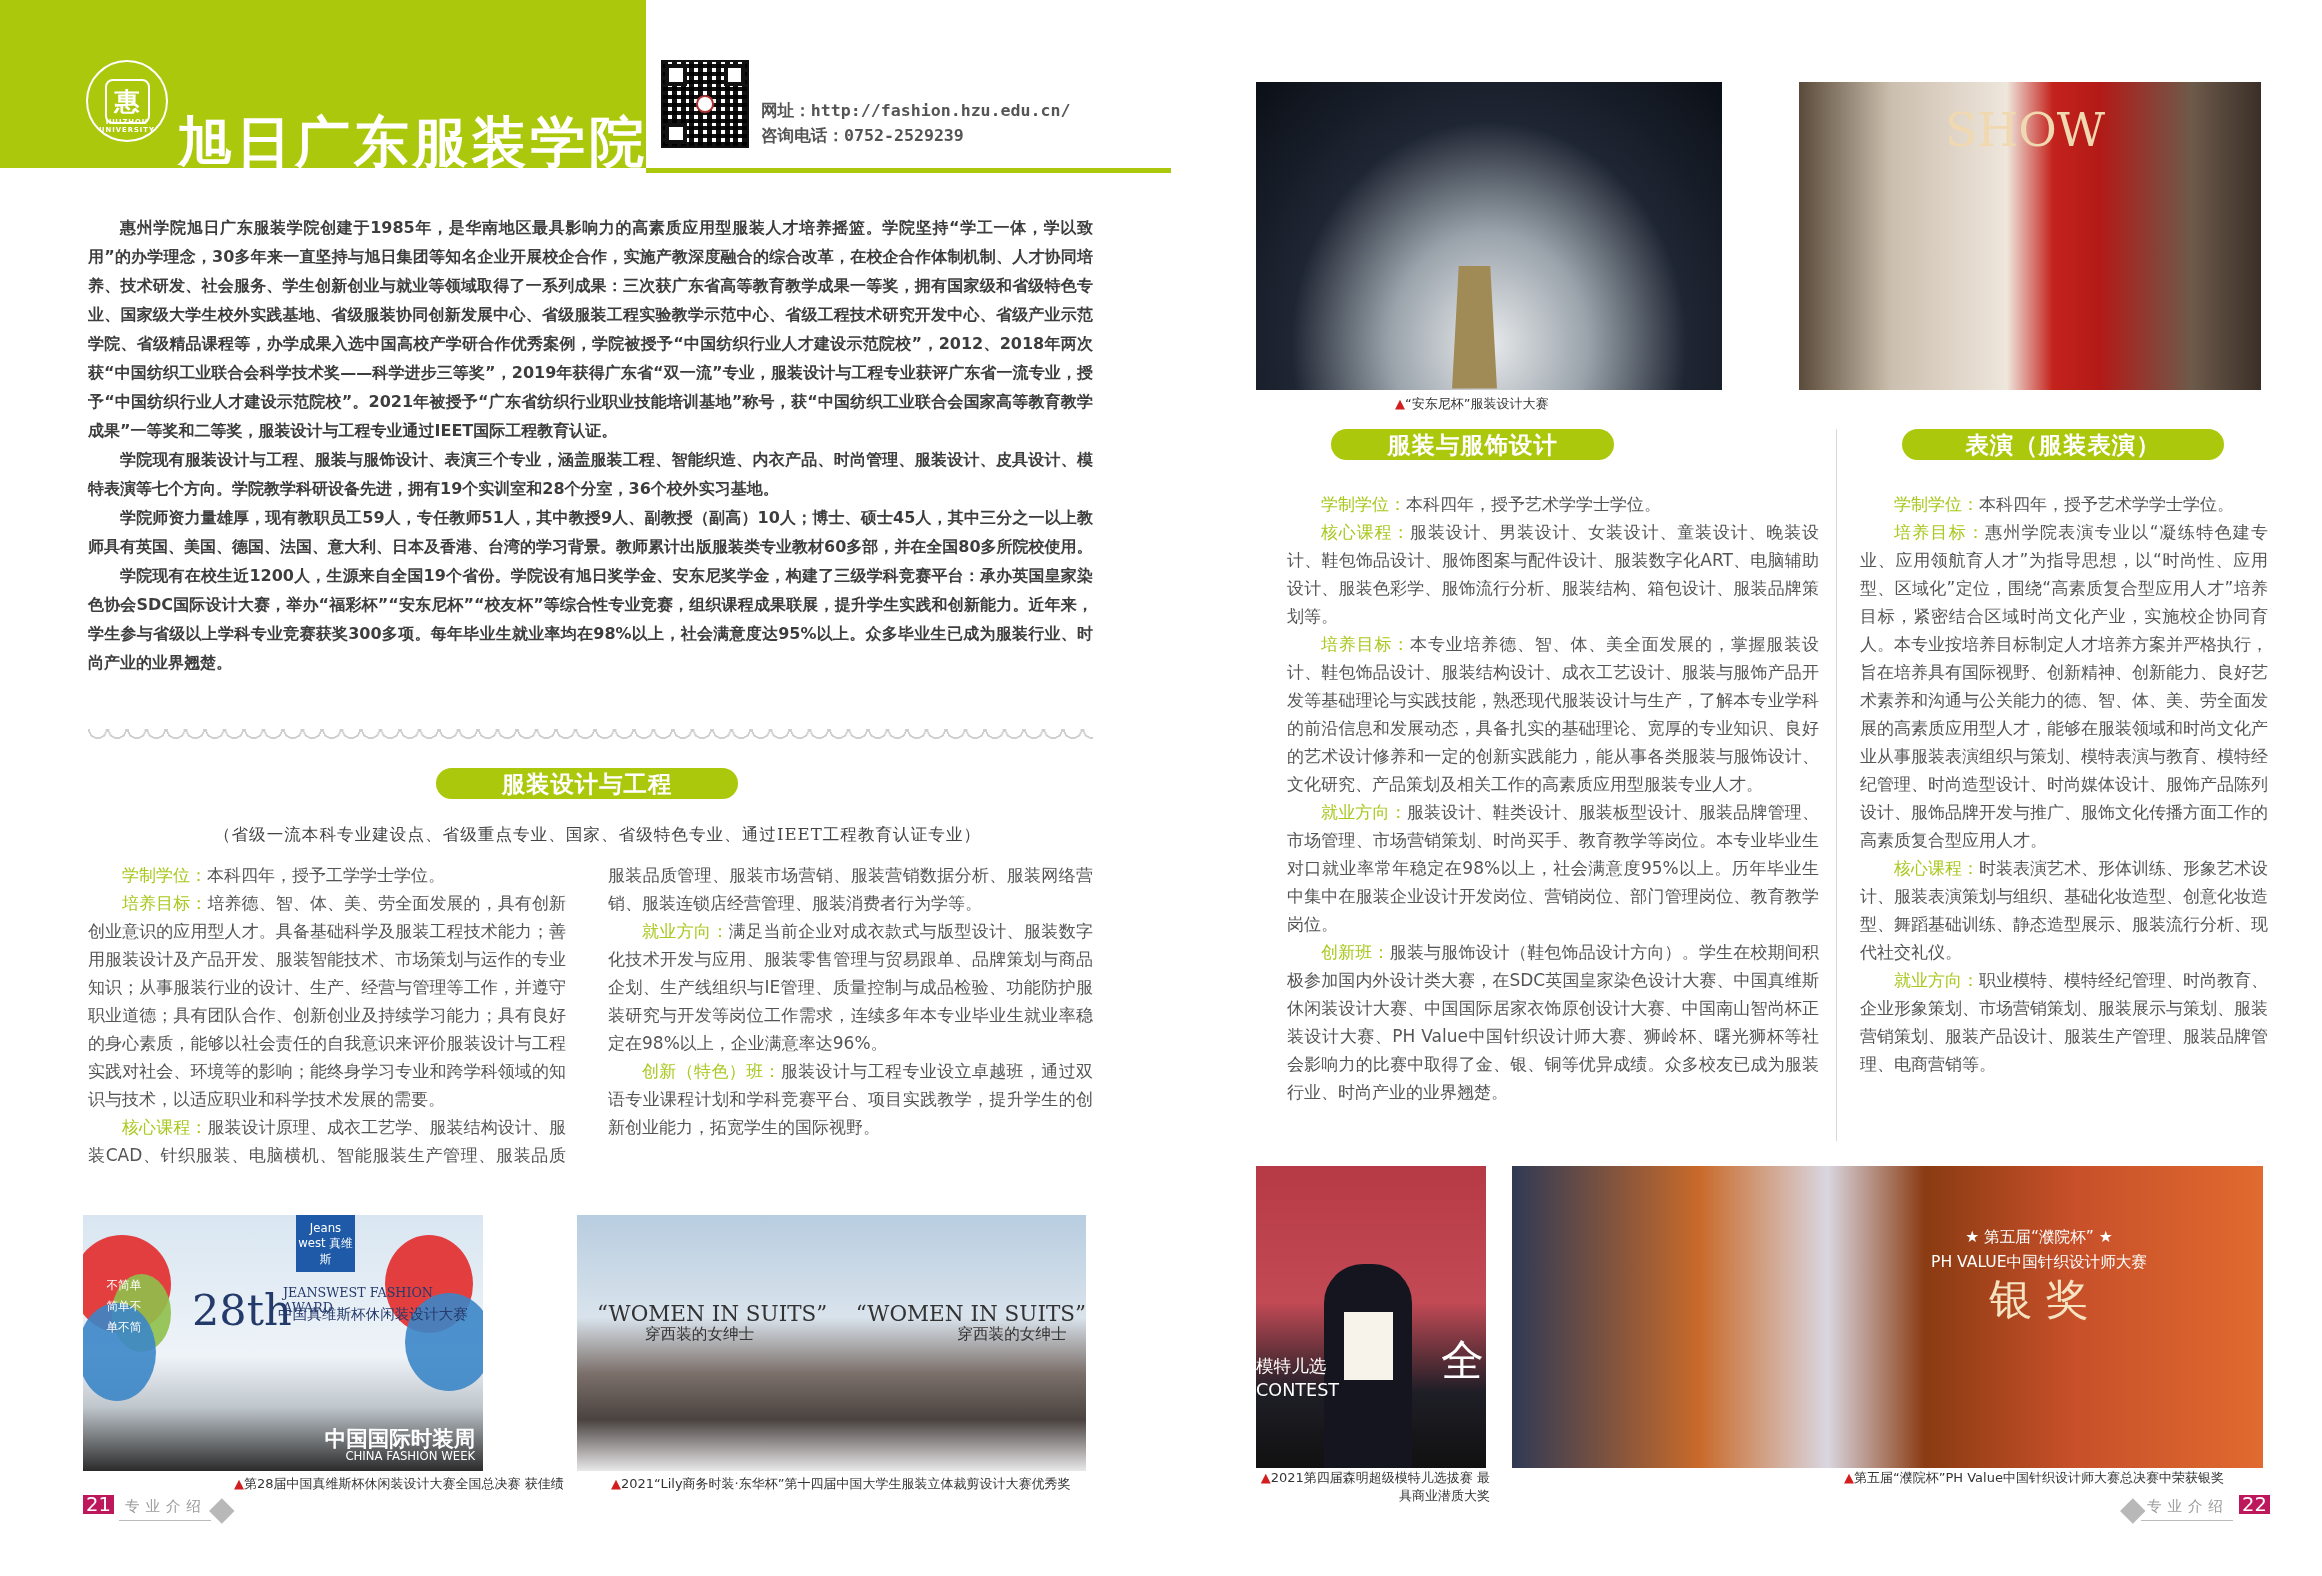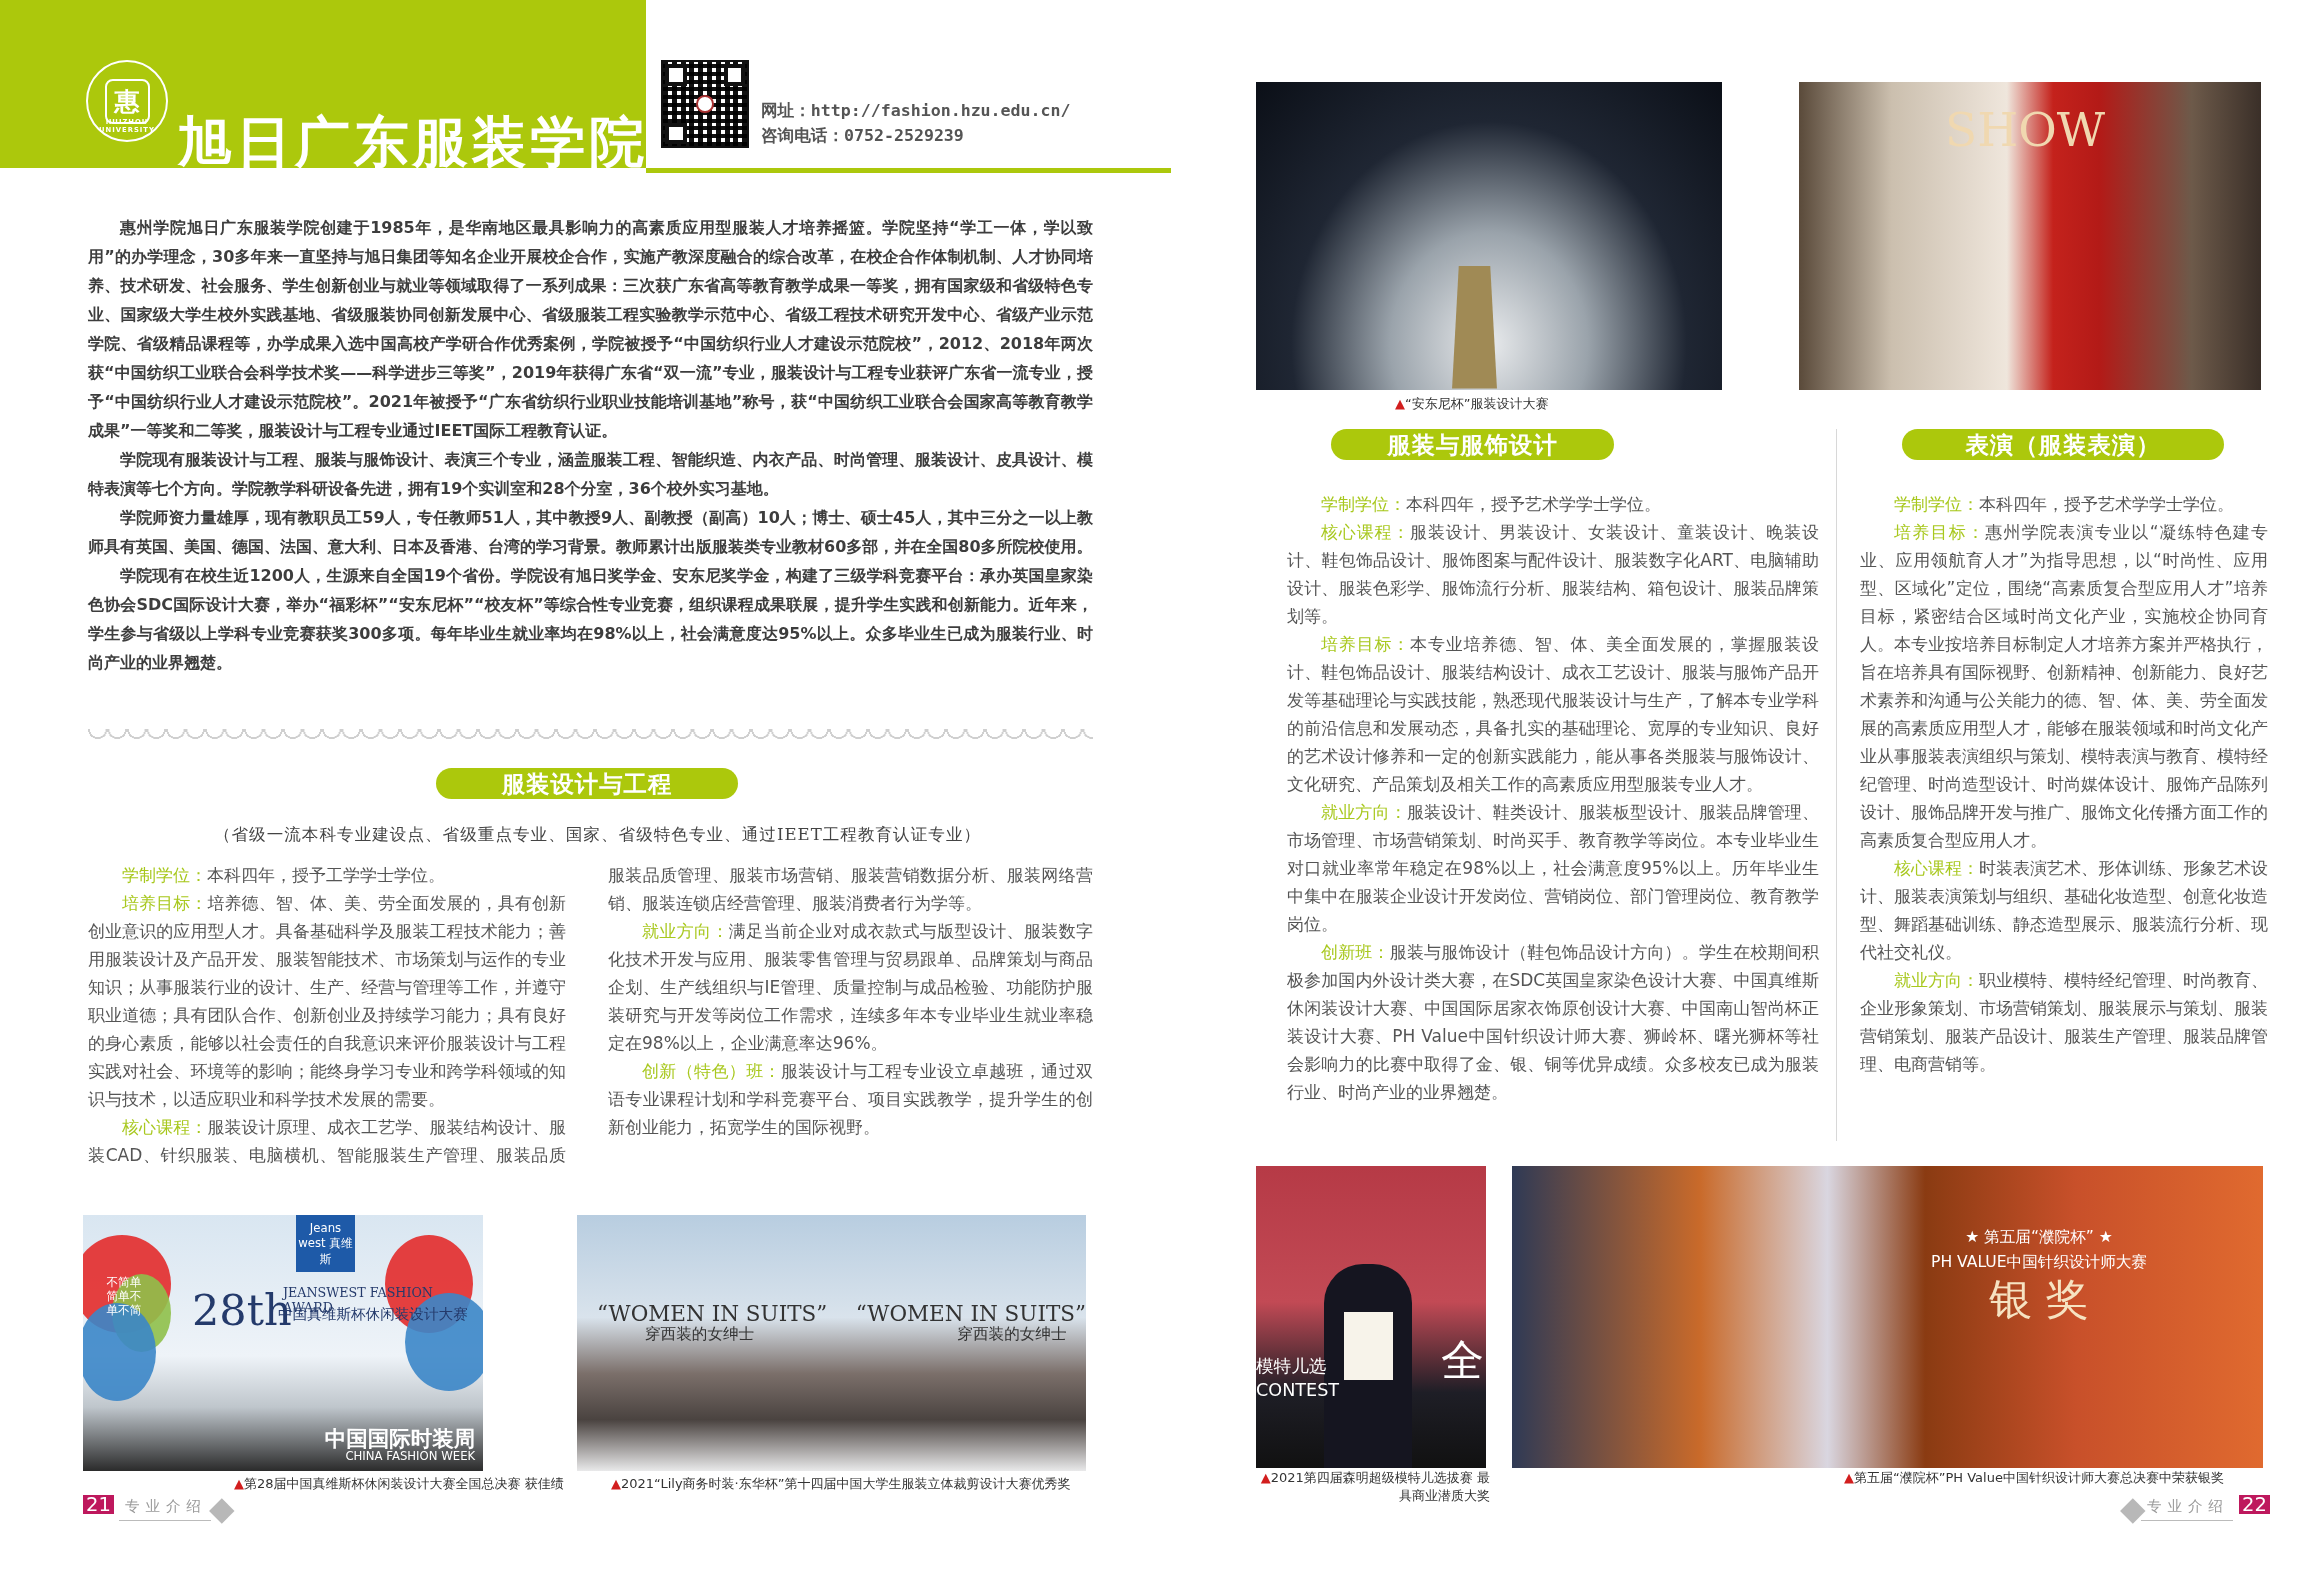--- a/index.html
+++ b/index.html
@@ -130,21 +130,21 @@
 <div class="abs photo ph-jeanswest">
   <div class="circle" style="left:-9.8px;top:19.5px;width:98px;height:98px;background:#e32b2b;"></div>
   <div class="circle" style="left:29px;top:59px;width:59px;height:78px;background:#8fc04a;"></div>
   <div class="circle" style="left:-4.9px;top:88px;width:78px;height:98px;background:#3b86c8;"></div>
   <div class="circle" style="right:9.8px;top:19.5px;width:88px;height:98px;background:#e32b2b;"></div>
   <div class="circle" style="right:-9.8px;top:78px;width:88px;height:98px;background:#3b86c8;"></div>
   <div class="ph-text jw-badge">Jeans west 真维斯</div>
   <div class="ph-text jw-28">28th</div>
   <div class="ph-text" style="left:200px;top:70px;color:#243a6b;font-size:12.7px;font-family:'DejaVu Serif',serif;">JEANSWEST FASHION AWARD</div>
   <div class="ph-text jw-cn" style="top:90px;">中国真维斯杯休闲装设计大赛</div>
-  <div class="ph-text" style="left:23.4px;top:60px;font-size:11.7px;width:49px;line-height:14px;">不简单 简单不 单不简</div>
+  <div class="ph-text" style="left:23.4px;top:60px;font-size:11.7px;width:49px;line-height:21px;">不简单 简单不 单不简</div>
   <div class="ph-text jw-cfw">
     <b>中国国际时装周</b>
     <span>CHINA FASHION WEEK</span>
   </div>
 </div>
 <div class="abs cap cap-jw"><span class="tri">▲</span><span>第28届中国真维斯杯休闲装设计大赛全国总决赛 获佳绩</span></div>
 
 <div class="abs photo ph-suits">
   <div class="ph-text suits-txt" style="left:0;top:86px;">“WOMEN IN SUITS”</div>
   <div class="ph-text suits-txt" style="right:0;top:86px;">“WOMEN IN SUITS”</div>

